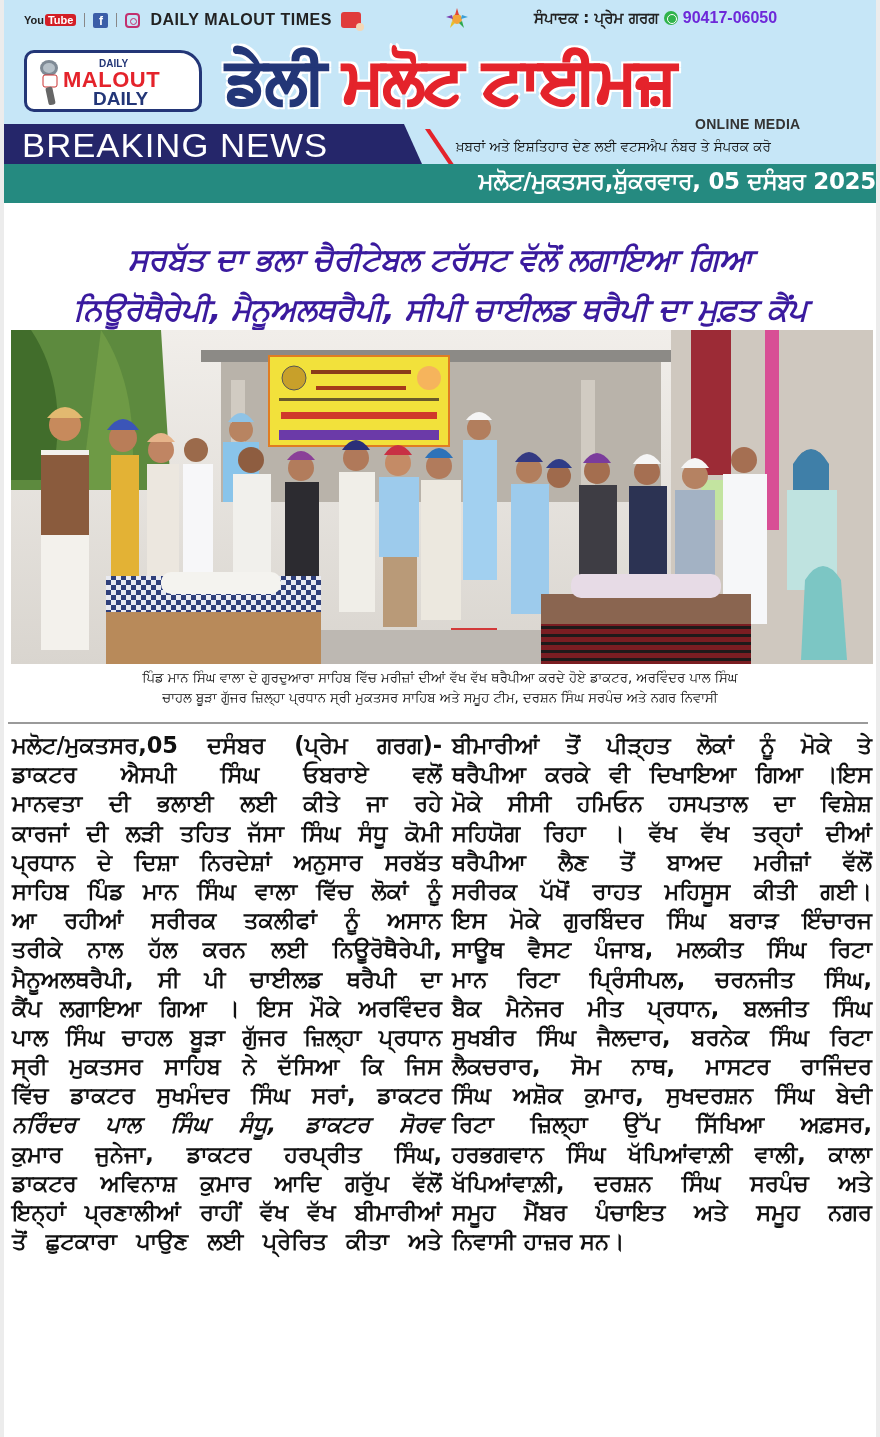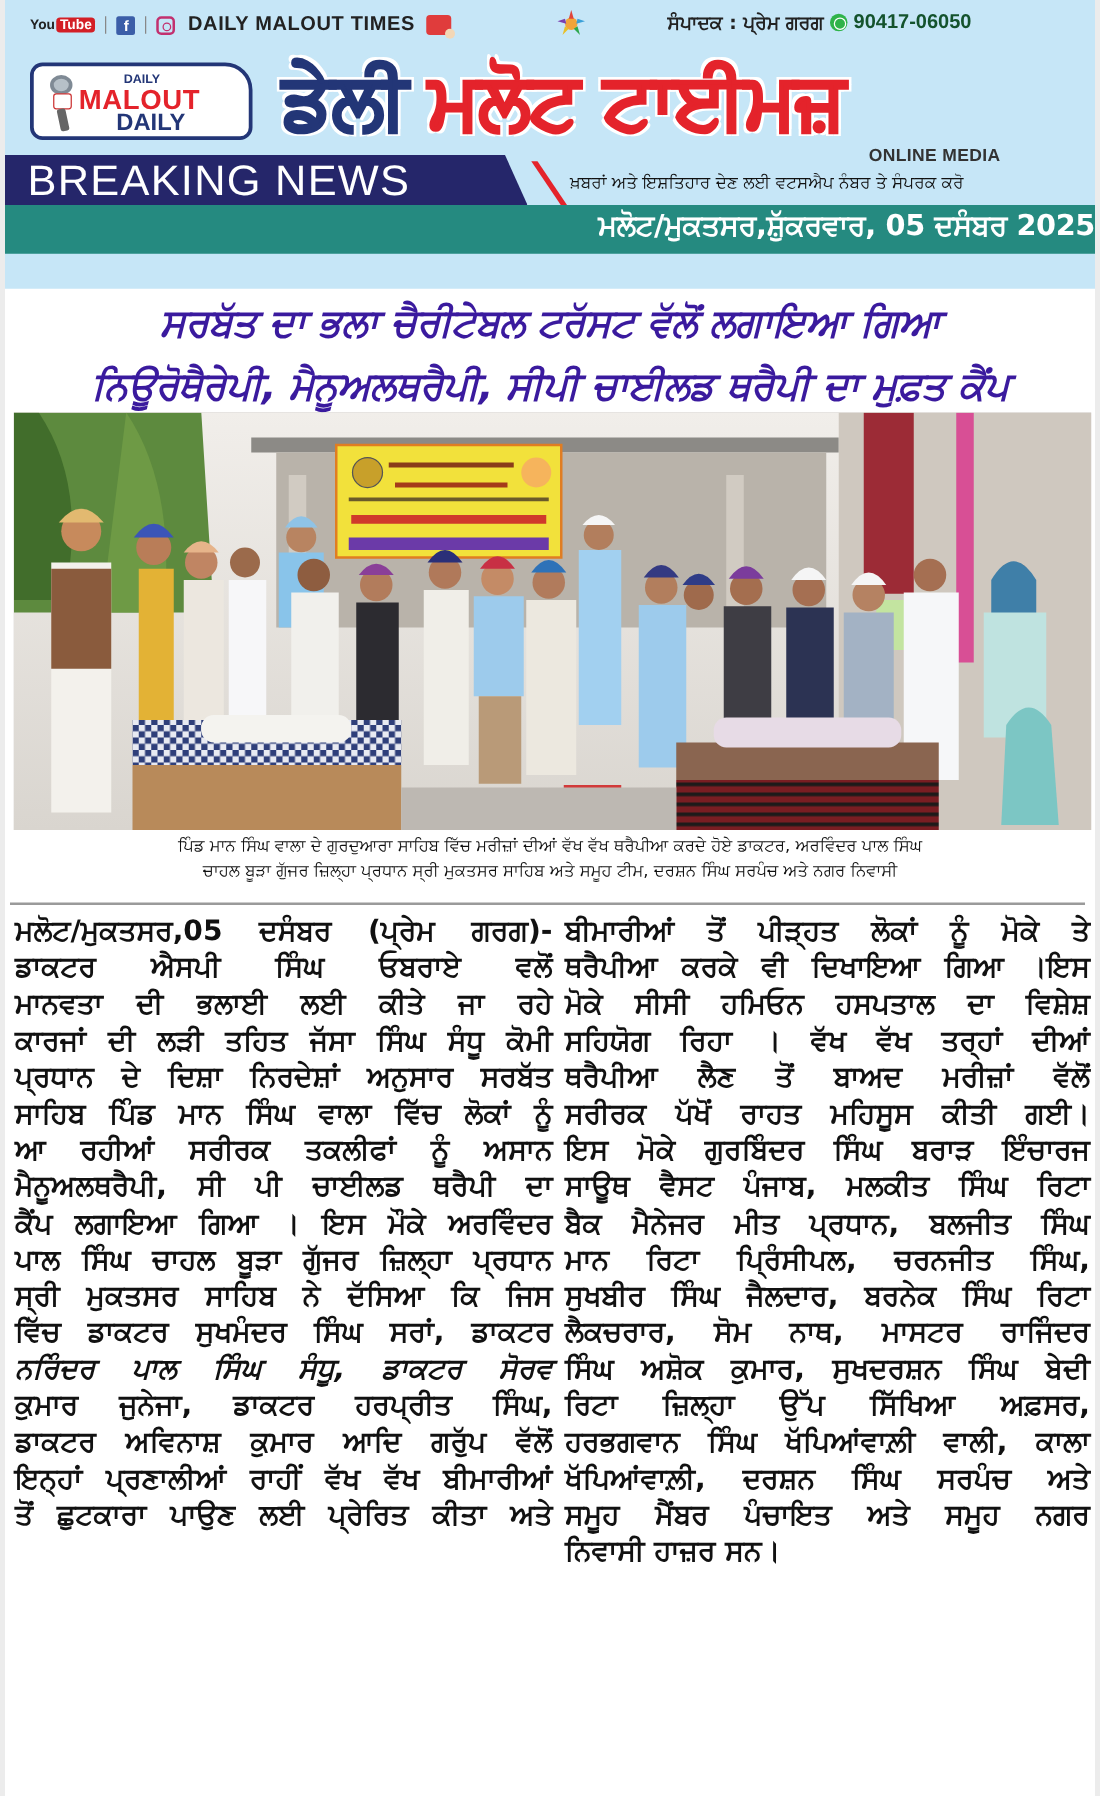--- a/index.html
+++ b/index.html
@@ -1,37 +1,37 @@
 <!DOCTYPE html>
 <html><head>
 <meta charset="utf-8">
 <style>
   * { box-sizing: border-box; margin: 0; padding: 0; }
   html, body { width: 880px; height: 1437px; background: #ececec; overflow: hidden; }
   body { font-family: "DejaVu Sans", sans-serif; color: #000; }
   .page { position: absolute; left: 4px; top: 0; width: 872px; height: 1437px; background: #fff; }
 
   
-  .masthead { position: absolute; left: 0; top: 0; width: 872px; height: 231px; background: #c6e6f7; overflow: hidden; padding-left: 37px; }
+  .masthead { position: absolute; left: 0; top: 0; width: 872px; height: 203px; background: #c6e6f7; overflow: hidden; padding-left: 37px; }
   .topbar { position: absolute; left: 20px; top: 10px; height: 20px; display: flex; align-items: center; gap: 6px; }
   .yt { display: flex; align-items: center; font: bold 11px "Liberation Sans", sans-serif; }
   .yt .you { color: #222; margin-right: 1px; }
   .yt .tube { background: #d31f26; color: #fff; border-radius: 3px; padding: 0 3px; }
   .sep { width: 1px; height: 14px; background: #888; margin: 0 2px; }
   .fb { width: 15px; height: 15px; background: #3b5ea8; color: #fff; font: bold 12px "Liberation Sans", sans-serif; text-align: center; line-height: 16px; border-radius: 2px; }
   .ig { width: 15px; height: 15px; border: 2px solid #c2306f; border-radius: 4px; position: relative; }
   .ig::after { content: ""; position: absolute; left: 3px; top: 3px; width: 5px; height: 5px; border: 1.5px solid #c2306f; border-radius: 50%; }
   .brand-small { font: bold 16px "Liberation Sans", sans-serif; color: #222; letter-spacing: 0.5px; margin-left: 4px; }
   .click-icon { width: 20px; height: 16px; background: #e03c3c; border-radius: 3px; margin-left: 3px; position: relative; }
   .click-icon::after { content: ""; position: absolute; right: -3px; bottom: -3px; width: 8px; height: 8px; background: #f3d7b6; border-radius: 50%; }
   .lotus { position: absolute; left: 440px; top: 7px; width: 26px; height: 24px; }
   .editor { position: absolute; left: 530px; top: 9px; font: bold 15px "DejaVu Sans", sans-serif; color: #222; display: flex; align-items: center; gap: 5px; }
   .wa-icon { width: 14px; height: 14px; background: #2fb34a; border-radius: 50%; display: inline-block; position: relative; }
   .wa-icon::after { content: ""; position: absolute; left: 3px; top: 3px; width: 8px; height: 8px; border: 1.5px solid #fff; border-radius: 50%; }
-  .phone { font: bold 16px "Liberation Sans", sans-serif; color: #14532d; }
+  .phone { font: bold 16px "Liberation Sans", sans-serif; color: #6d28d9; }
 
   .logo-box { position: absolute; left: 20px; top: 50px; width: 178px; height: 62px; background: #fff; border: 3px solid #233677; border-radius: 10px 22px 10px 10px; }
   .mic { position: absolute; left: 10px; top: 6px; width: 30px; height: 48px; }
   .logo-daily { position: absolute; left: 72px; top: 5px; font: bold 10px "Liberation Sans", sans-serif; color: #233677; }
   .logo-malout { position: absolute; left: 36px; top: 14px; font: 900 22px "Liberation Sans", sans-serif; color: #e4232b; letter-spacing: 0.5px; text-align: right; }
   .logo-times { position: absolute; left: 66px; top: 35px; font: 900 19px "Liberation Sans", sans-serif; color: #233677; }
 
   .big-title { position: absolute; left: 222px; top: 40px; height: 80px; display: flex; align-items: center; gap: 18px; white-space: nowrap; }
   .big-title .w1 { font: bold 62px "DejaVu Sans", sans-serif; color: #233677; -webkit-text-stroke: 2px #233677; text-shadow: 3px 3px 0 #fff, -3px -3px 0 #fff, 3px -3px 0 #fff, -3px 3px 0 #fff; letter-spacing: -1px; }
   .big-title .w2 { font: bold 62px "DejaVu Sans", sans-serif; color: #e4232b; -webkit-text-stroke: 2px #e4232b; text-shadow: 3px 3px 0 #fff, -3px -3px 0 #fff, 3px -3px 0 #fff, -3px 3px 0 #fff; letter-spacing: -1px; }
@@ -255,20 +255,21 @@
   <div class="rule"></div>
 
   <div class="col col-left">
     <span class="ln" style="display: block; white-space: nowrap;"><span style="white-space: nowrap; word-spacing: 0px;">ਮਲੋਟ/ਮੁਕਤਸਰ,05 ਦਸੰਬਰ (ਪ੍ਰੇਮ ਗਰਗ)-</span></span>
     <span class="ln" style="display: block; white-space: nowrap;"><span style="white-space: nowrap; word-spacing: 0px;">ਡਾਕਟਰ ਐਸਪੀ ਸਿੰਘ ਓਬਰਾਏ ਵਲੋਂ</span></span>
     <span class="ln" style="display: block; white-space: nowrap;"><span style="white-space: nowrap; word-spacing: 0px;">ਮਾਨਵਤਾ ਦੀ ਭਲਾਈ ਲਈ ਕੀਤੇ ਜਾ ਰਹੇ</span></span>
     <span class="ln" style="display: block; white-space: nowrap;"><span style="white-space: nowrap; word-spacing: 0px;">ਕਾਰਜਾਂ ਦੀ ਲੜੀ ਤਹਿਤ ਜੱਸਾ ਸਿੰਘ ਸੰਧੂ ਕੋਮੀ</span></span>
     <span class="ln" style="display: block; white-space: nowrap;"><span style="white-space: nowrap; word-spacing: 0px;">ਪ੍ਰਧਾਨ ਦੇ ਦਿਸ਼ਾ ਨਿਰਦੇਸ਼ਾਂ ਅਨੁਸਾਰ ਸਰਬੱਤ</span></span>
     <span class="ln" style="display: block; white-space: nowrap;"><span style="white-space: nowrap; word-spacing: 0px;">ਸਾਹਿਬ ਪਿੰਡ ਮਾਨ ਸਿੰਘ ਵਾਲਾ ਵਿੱਚ ਲੋਕਾਂ ਨੂੰ</span></span>
     <span class="ln" style="display: block; white-space: nowrap;"><span style="white-space: nowrap; word-spacing: 0px;">ਆ ਰਹੀਆਂ ਸਰੀਰਕ ਤਕਲੀਫਾਂ ਨੂੰ ਅਸਾਨ</span></span>
+    <span class="ln" style="display: block; white-space: nowrap;"><span style="white-space: nowrap; word-spacing: 0px;">ਤਰੀਕੇ ਨਾਲ ਹੱਲ ਕਰਨ ਲਈ ਨਿਊਰੋਥੈਰੇਪੀ,</span></span>
     <span class="ln" style="display: block; white-space: nowrap;"><span style="white-space: nowrap; word-spacing: 0px;">ਮੈਨੂਅਲਥਰੈਪੀ, ਸੀ ਪੀ ਚਾਈਲਡ ਥਰੈਪੀ ਦਾ</span></span>
     <span class="ln" style="display: block; white-space: nowrap;"><span style="white-space: nowrap; word-spacing: 0px;">ਕੈਂਪ ਲਗਾਇਆ ਗਿਆ । ਇਸ ਮੌਕੇ ਅਰਵਿੰਦਰ</span></span>
     <span class="ln" style="display: block; white-space: nowrap;"><span style="white-space: nowrap; word-spacing: 0px;">ਪਾਲ ਸਿੰਘ ਚਾਹਲ ਬੂੜਾ ਗੁੱਜਰ ਜ਼ਿਲ੍ਹਾ ਪ੍ਰਧਾਨ</span></span>
     <span class="ln" style="display: block; white-space: nowrap;"><span style="white-space: nowrap; word-spacing: 0px;">ਸ੍ਰੀ ਮੁਕਤਸਰ ਸਾਹਿਬ ਨੇ ਦੱਸਿਆ ਕਿ ਜਿਸ</span></span>
     <span class="ln" style="display: block; white-space: nowrap;"><span style="white-space: nowrap; word-spacing: 0px;">ਵਿੱਚ ਡਾਕਟਰ ਸੁਖਮੰਦਰ ਸਿੰਘ ਸਰਾਂ, ਡਾਕਟਰ</span></span>
     <span class="ln" style="display: block; white-space: nowrap; font-style: italic;"><span style="white-space: nowrap; word-spacing: 0px;">ਨਰਿੰਦਰ ਪਾਲ ਸਿੰਘ ਸੰਧੂ, ਡਾਕਟਰ ਸੋਰਵ</span></span>
     <span class="ln" style="display: block; white-space: nowrap;"><span style="white-space: nowrap; word-spacing: 0px;">ਕੁਮਾਰ ਜੁਨੇਜਾ, ਡਾਕਟਰ ਹਰਪ੍ਰੀਤ ਸਿੰਘ,</span></span>
     <span class="ln" style="display: block; white-space: nowrap;"><span style="white-space: nowrap; word-spacing: 0px;">ਡਾਕਟਰ ਅਵਿਨਾਸ਼ ਕੁਮਾਰ ਆਦਿ ਗਰੁੱਪ ਵੱਲੋਂ</span></span>
     <span class="ln" style="display: block; white-space: nowrap;"><span style="white-space: nowrap; word-spacing: 0px;">ਇਨ੍ਹਾਂ ਪ੍ਰਣਾਲੀਆਂ ਰਾਹੀਂ ਵੱਖ ਵੱਖ ਬੀਮਾਰੀਆਂ</span></span>
     <span class="ln" style="display: block; white-space: nowrap;"><span style="white-space: nowrap; word-spacing: 0px;">ਤੋਂ ਛੁਟਕਾਰਾ ਪਾਉਣ ਲਈ ਪ੍ਰੇਰਿਤ ਕੀਤਾ ਅਤੇ</span></span>
@@ -276,22 +277,22 @@
 
   <div class="col col-right">
     <span class="ln" style="display: block; white-space: nowrap;"><span style="white-space: nowrap; word-spacing: 0px;">ਬੀਮਾਰੀਆਂ ਤੋਂ ਪੀੜ੍ਹਤ ਲੋਕਾਂ ਨੂੰ ਮੋਕੇ ਤੇ</span></span>
     <span class="ln" style="display: block; white-space: nowrap;"><span style="white-space: nowrap; word-spacing: 0px;">ਥਰੈਪੀਆ ਕਰਕੇ ਵੀ ਦਿਖਾਇਆ ਗਿਆ ।ਇਸ</span></span>
     <span class="ln" style="display: block; white-space: nowrap;"><span style="white-space: nowrap; word-spacing: 0px;">ਮੋਕੇ ਸੀਸੀ  ਹਮਿਓਨ ਹਸਪਤਾਲ ਦਾ ਵਿਸ਼ੇਸ਼</span></span>
     <span class="ln" style="display: block; white-space: nowrap;"><span style="white-space: nowrap; word-spacing: 0px;">ਸਹਿਯੋਗ ਰਿਹਾ । ਵੱਖ ਵੱਖ ਤਰ੍ਹਾਂ ਦੀਆਂ</span></span>
     <span class="ln" style="display: block; white-space: nowrap;"><span style="white-space: nowrap; word-spacing: 0px;">ਥਰੈਪੀਆ ਲੈਣ ਤੋਂ ਬਾਅਦ ਮਰੀਜ਼ਾਂ ਵੱਲੋਂ</span></span>
     <span class="ln" style="display: block; white-space: nowrap;"><span style="white-space: nowrap; word-spacing: 0px;">ਸਰੀਰਕ ਪੱਖੋਂ ਰਾਹਤ ਮਹਿਸੂਸ ਕੀਤੀ ਗਈ।</span></span>
     <span class="ln" style="display: block; white-space: nowrap;"><span style="white-space: nowrap; word-spacing: 0px;">ਇਸ ਮੋਕੇ ਗੁਰਬਿੰਦਰ ਸਿੰਘ ਬਰਾੜ ਇੰਚਾਰਜ</span></span>
     <span class="ln" style="display: block; white-space: nowrap;"><span style="white-space: nowrap; word-spacing: 0px;">ਸਾਊਥ ਵੈਸਟ ਪੰਜਾਬ, ਮਲਕੀਤ ਸਿੰਘ ਰਿਟਾ</span></span>
+    <span class="ln" style="display: block; white-space: nowrap;"><span style="white-space: nowrap; word-spacing: 0px;">ਮਾਨ ਰਿਟਾ ਪ੍ਰਿੰਸੀਪਲ, ਚਰਨਜੀਤ ਸਿੰਘ,</span></span>
     <span class="ln" style="display: block; white-space: nowrap;"><span style="white-space: nowrap; word-spacing: 0px;">ਬੈਕ ਮੈਨੇਜਰ ਮੀਤ ਪ੍ਰਧਾਨ, ਬਲਜੀਤ ਸਿੰਘ</span></span>
-    <span class="ln" style="display: block; white-space: nowrap;"><span style="white-space: nowrap; word-spacing: 0px;">ਮਾਨ ਰਿਟਾ ਪ੍ਰਿੰਸੀਪਲ, ਚਰਨਜੀਤ ਸਿੰਘ,</span></span>
     <span class="ln" style="display: block; white-space: nowrap;"><span style="white-space: nowrap; word-spacing: 0px;">ਸੁਖਬੀਰ ਸਿੰਘ ਜੈਲਦਾਰ, ਬਰਨੇਕ ਸਿੰਘ ਰਿਟਾ</span></span>
     <span class="ln" style="display: block; white-space: nowrap;"><span style="white-space: nowrap; word-spacing: 0px;">ਲੈਕਚਰਾਰ, ਸੋਮ ਨਾਥ, ਮਾਸਟਰ ਰਾਜਿੰਦਰ</span></span>
     <span class="ln" style="display: block; white-space: nowrap;"><span style="white-space: nowrap; word-spacing: 0px;">ਸਿੰਘ ਅਸ਼ੋਕ ਕੁਮਾਰ, ਸੁਖਦਰਸ਼ਨ ਸਿੰਘ ਬੇਦੀ</span></span>
     <span class="ln" style="display: block; white-space: nowrap;"><span style="white-space: nowrap; word-spacing: 0px;">ਰਿਟਾ  ਜ਼ਿਲ੍ਹਾ ਉੱਪ ਸਿੱਖਿਆ ਅਫ਼ਸਰ,</span></span>
     <span class="ln" style="display: block; white-space: nowrap;"><span style="white-space: nowrap; word-spacing: 0px;">ਹਰਭਗਵਾਨ ਸਿੰਘ ਖੱਪਿਆਂਵਾਲ਼ੀ ਵਾਲੀ, ਕਾਲਾ</span></span>
     <span class="ln" style="display: block; white-space: nowrap;"><span style="white-space: nowrap; word-spacing: 0px;">ਖੱਪਿਆਂਵਾਲ਼ੀ, ਦਰਸ਼ਨ ਸਿੰਘ ਸਰਪੰਚ ਅਤੇ</span></span>
     <span class="ln" style="display: block; white-space: nowrap;"><span style="white-space: nowrap; word-spacing: 0px;">ਸਮੂਹ ਮੈਂਬਰ ਪੰਚਾਇਤ ਅਤੇ ਸਮੂਹ ਨਗਰ</span></span>
     <span class="ln last">ਨਿਵਾਸੀ ਹਾਜ਼ਰ ਸਨ।</span>
   </div>
 

